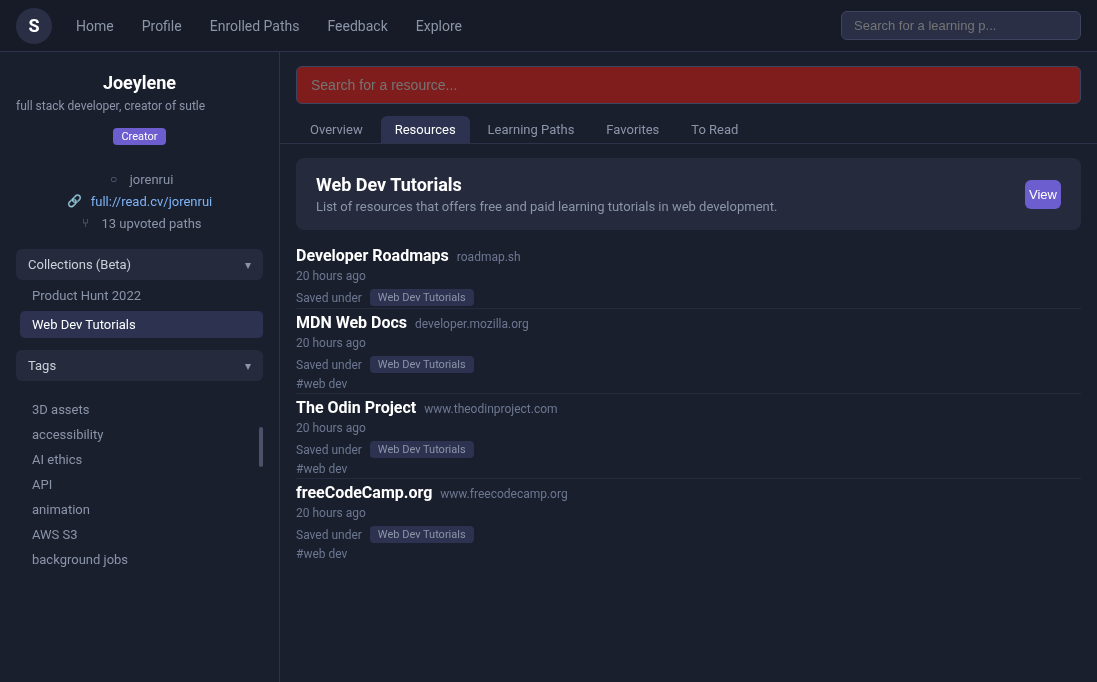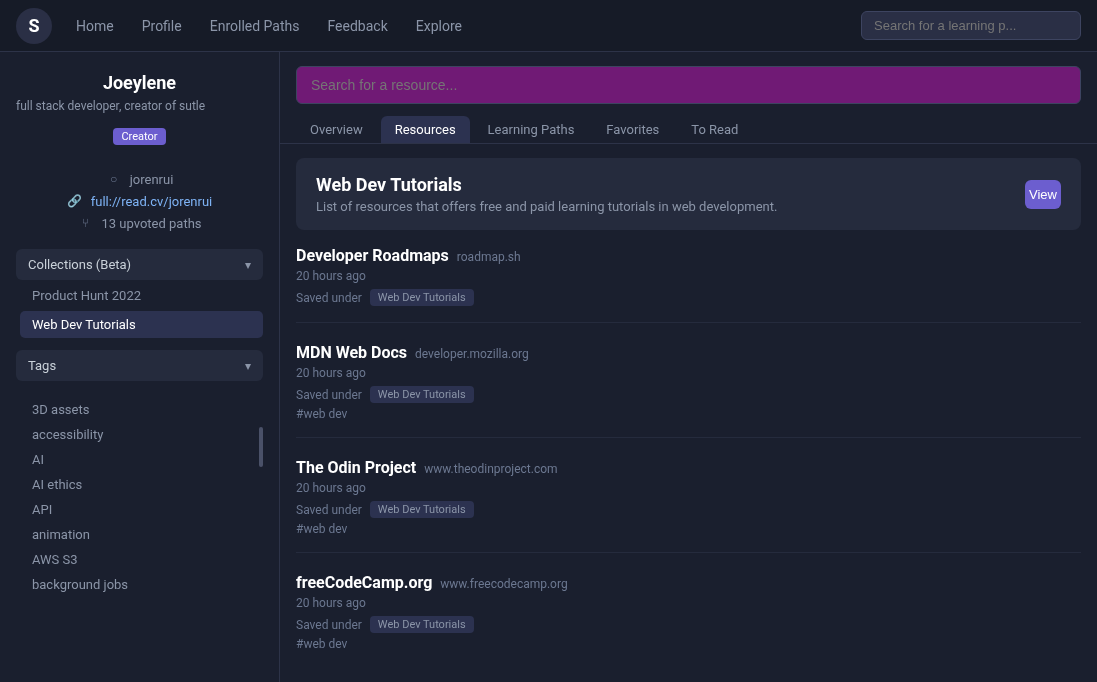--- a/index.html
+++ b/index.html
@@ -47,21 +47,21 @@
       cursor: pointer;
       font-size: 14px;
     }
     .nav-search {
       background: #2a2f45;
       border: 1px solid #3d4460;
       border-radius: 6px;
       padding: 6px 12px;
       color: #8b95a8;
       font-size: 13px;
-      width: 220px;
+      width: 240px;
       outline: none;
     }
 
     
     .main-layout {
       display: flex;
       height: calc(682px - 52px);
     }
 
     
@@ -181,21 +181,21 @@
       flex: 1;
       display: flex;
       flex-direction: column;
       overflow: hidden;
     }
     .content-search {
       padding: 14px 16px 0;
     }
     .resource-search {
       width: 100%;
-      background: #701a75;
+      background: #7f1d1d;
       border: 1px solid #3d4460;
       border-radius: 6px;
       padding: 10px 14px;
       color: #8b95a8;
       font-size: 14px;
       outline: none;
     }
     .tabs {
       display: flex;
       padding: 12px 16px 0;
@@ -246,22 +246,22 @@
       border: none;
       border-radius: 6px;
       padding: 7px 4px;
       font-size: 13px;
       cursor: pointer;
       flex-shrink: 0;
     }
 
     
     .resource-item {
-      margin-bottom: 20px;
-      padding-bottom: 16px;
+      margin-bottom: 4px;
+      padding-bottom: 2px;
       border-bottom: 1px solid #252b3d;
     }
     .resource-item:last-child { border-bottom: none; }
     .resource-title-row {
       display: flex;
       align-items: baseline;
       gap: 8px;
       margin-bottom: 4px;
     }
     .resource-title {
@@ -351,21 +351,20 @@
     </div>
 
     <div class="tags-section">
       <div class="section-header">
         <span>Tags</span>
         <span class="chevron">▾</span>
       </div>
       <div class="tags-list" style="position:relative;">
         <div class="tag-item">3D assets</div>
         <div class="tag-item">accessibility</div>
-        <div class="tag-item">AI</div>
         <div class="tag-item">AI ethics</div>
         <div class="tag-item">API</div>
         <div class="tag-item">animation</div>
         <div class="tag-item">AWS S3</div>
         <div class="tag-item">background jobs</div>
         <div class="scrollbar-thumb"></div>
       </div>
     </div>
   </aside>
 

